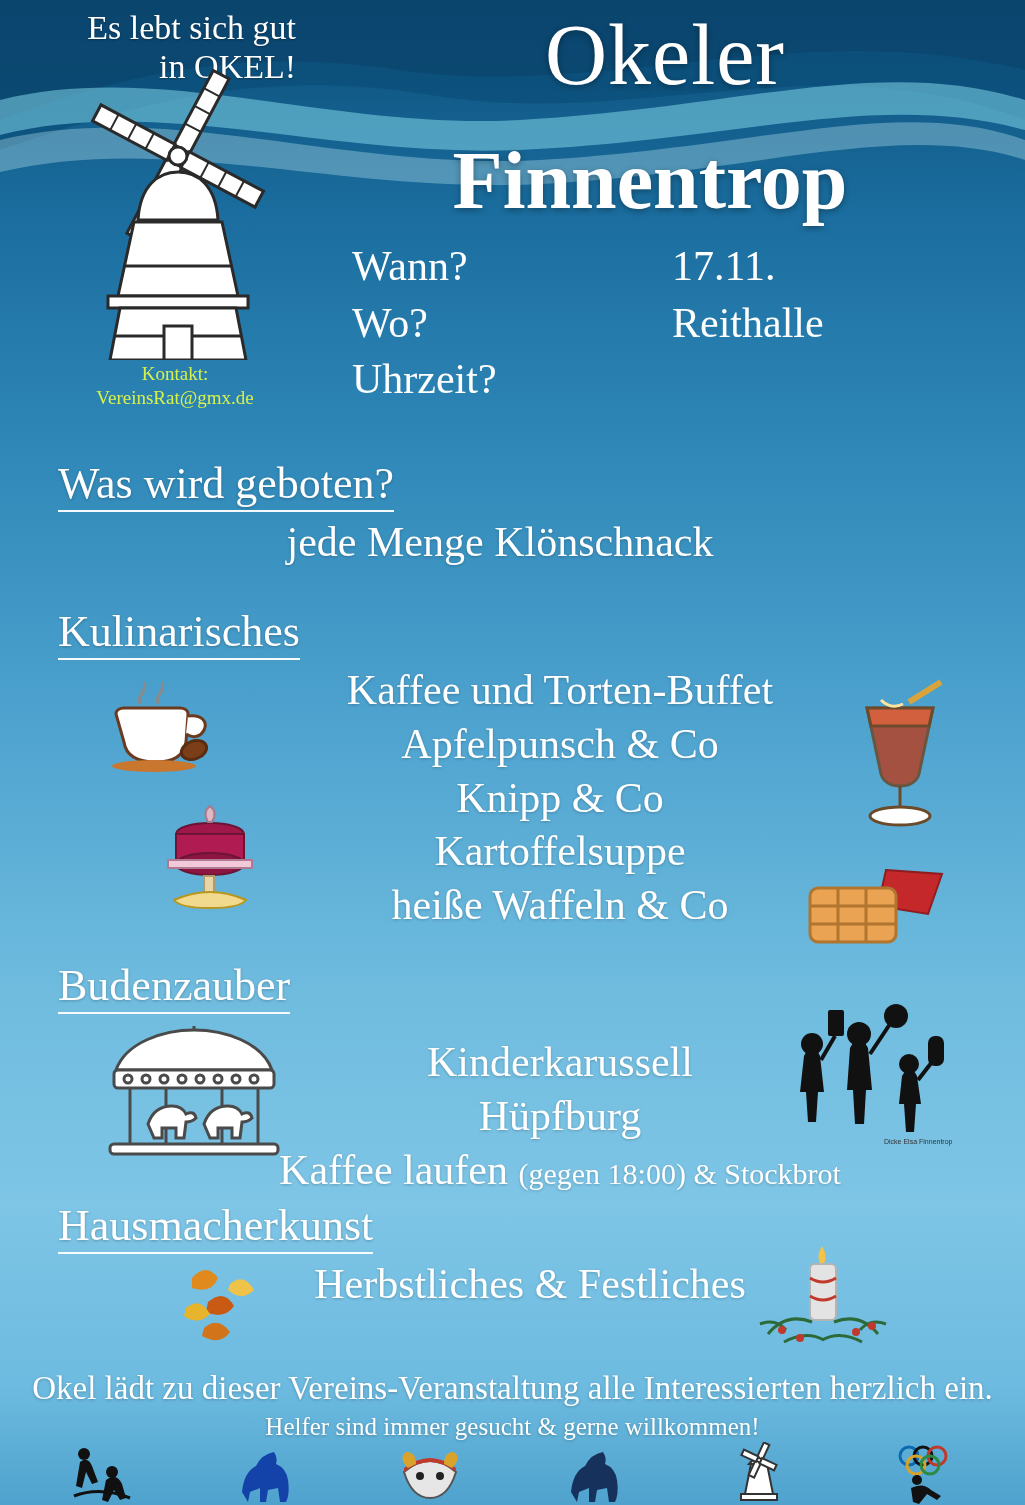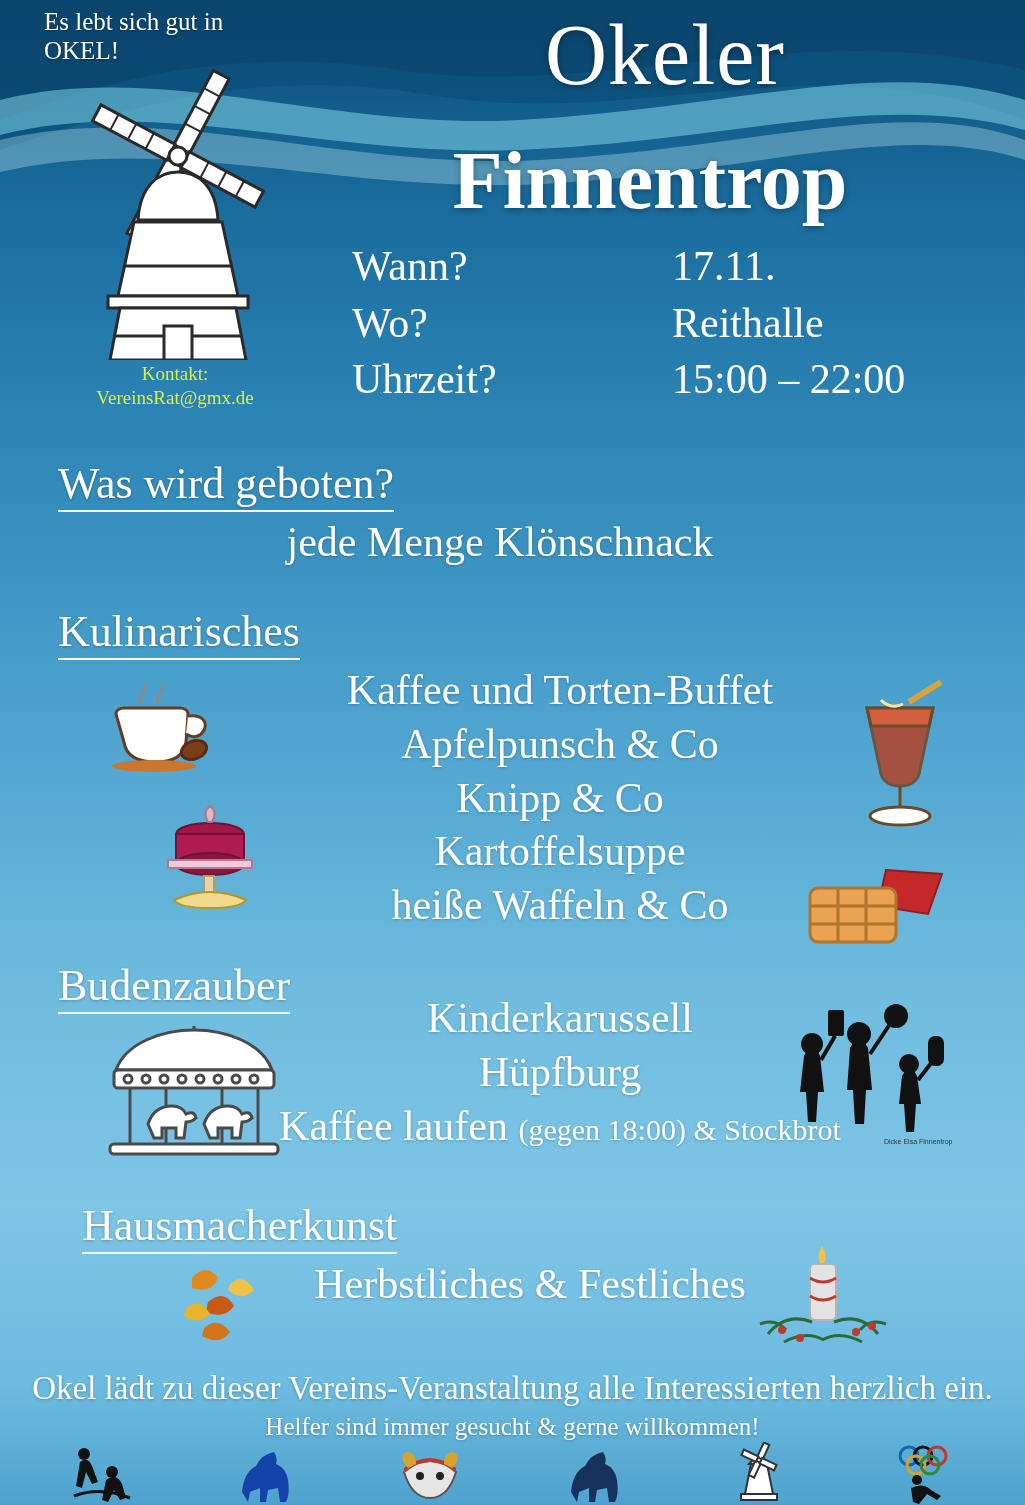--- a/index.html
+++ b/index.html
@@ -27,24 +27,24 @@
   
   .swoosh {
     position: absolute;
     left: 0; top: 0;
     width: 1025px; height: 260px;
     pointer-events: none;
   }
   
   .tagline {
     position: absolute;
-    left: 44px; top: 8px;
+    left: 56px; top: 8px;
     width: 240px;
-    text-align: left;
-    font-size: 25px;
+    text-align: right;
+    font-size: 34px;
     line-height: 1.15;
     color: #ffffff;
     text-shadow: 0 1px 2px rgba(0,0,0,.35);
   }
   .windmill {
     position: absolute;
     left: 60px; top: 60px;
     width: 240px; height: 300px;
   }
   .contact {
@@ -106,23 +106,23 @@
   }
   .small-note { font-size: 30px; }
 
   #h-geboten { left: 58px; top: 462px; }
   #b-geboten { left: 120px; top: 516px; width: 760px; }
 
   #h-kulinarisch { left: 58px; top: 610px; }
   #b-kulinarisch { left: 180px; top: 664px; width: 760px; }
 
   #h-aufregendes { left: 58px; top: 964px; }
-  #b-aufregendes { left: 180px; top: 992px; width: 760px; }
-
-  #h-hausmacher { left: 58px; top: 1204px; margin-left: 24px; }
+  #b-aufregendes { left: 180px; top: 1036px; width: 760px; }
+
+  #h-hausmacher { left: 58px; top: 1204px; }
   #b-hausmacher { left: 170px; top: 1258px; width: 720px; }
 
   .footer1 {
     position: absolute;
     left: 0; top: 1370px;
     width: 1025px;
     text-align: center;
     font-size: 33px;
     text-shadow: 0 1px 3px rgba(0,0,0,.25);
   }
@@ -223,21 +223,20 @@
     <div class="facts-row">
       <div class="facts-q">Wann?</div>
       <div class="facts-a">17.11.</div>
     </div>
     <div class="facts-row">
       <div class="facts-q">Wo?</div>
       <div class="facts-a">Reithalle</div>
     </div>
     <div class="facts-row">
       <div class="facts-q">Uhrzeit?</div>
-      <div class="facts-a">15:00 – 22:00</div>
     </div>
   </div>
 
   <div class="sec-head" id="h-geboten">Was wird geboten?</div>
   <div class="sec-body" id="b-geboten">
     <div>jede Menge Klönschnack</div>
   </div>
 
   <div class="sec-head" id="h-kulinarisch">Kulinarisches</div>
   <div class="sec-body" id="b-kulinarisch">

